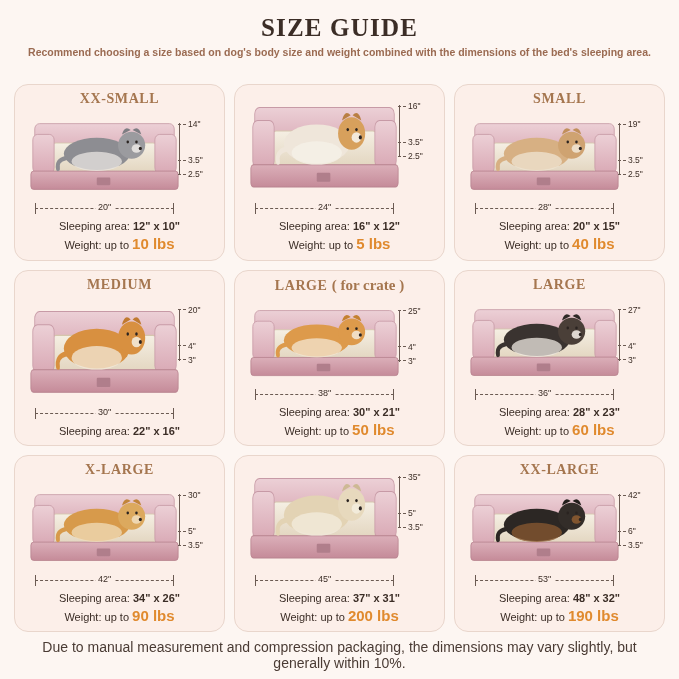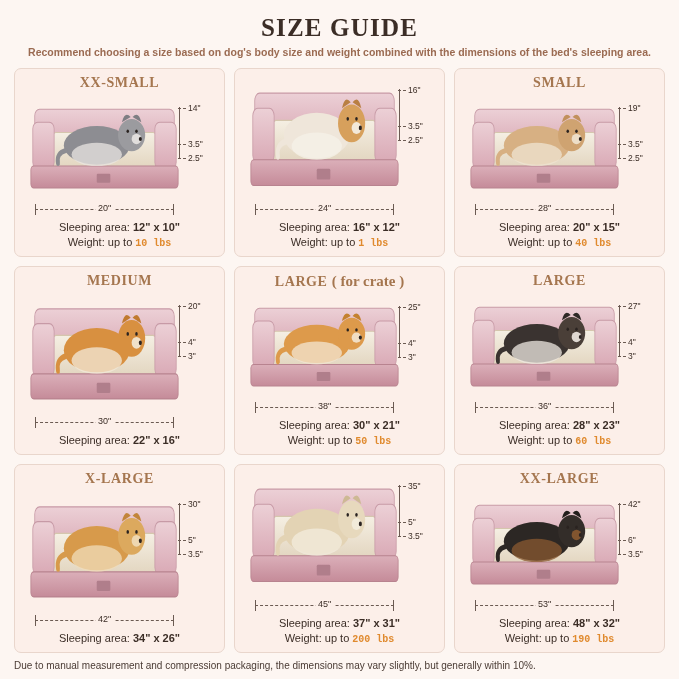--- a/index.html
+++ b/index.html
@@ -31,33 +31,33 @@
     font-weight: bold;
     letter-spacing: 1.2px;
     color: #3b2d26;
     margin: 4px 0 4px 0;
   }
   .subtitle {
     text-align: center;
     font-size: 10.5px;
     font-weight: bold;
     color: #9b6b52;
-    margin-bottom: 10px;
+    margin-bottom: 26px;
   }
   .grid {
     flex: 1 1 auto;
     display: grid;
     grid-template-columns: repeat(3, 1fr);
     grid-template-rows: repeat(3, 1fr);
     gap: 9px;
   }
   .card {
     background: #fcefe9;
     border: 1px solid #e9d6cc;
-    border-radius: 7px;
+    border-radius: 14px;
     padding: 6px 8px 6px 8px;
     display: flex;
     flex-direction: column;
     align-items: stretch;
     box-sizing: border-box;
     position: relative;
   }
   .card-title {
     text-align: center;
     font-family: "Liberation Serif", serif;
@@ -157,25 +157,25 @@
   .spec b { font-weight: bold; }
   .weight {
     font-size: 11px;
     text-align: center;
     color: #3b2d26;
     line-height: 1.3;
   }
   .weight .big {
     color: #e08a2e;
     font-weight: bold;
-    font-size: 10px;
-    font-family: Liberation Mono, monospace;
+    font-size: 15px;
   }
   .footer {
-    font-size: 10px;
+    text-align: center;
+    font-size: 14px;
     color: #4a3b34;
     margin-top: 7px;
     margin-bottom: 2px;
   }
 </style>
 </head>
 <body>
 
 <div class="page">
 
@@ -332,21 +332,21 @@
       </div>
     </div>
 
     <div class="spec">
       <span>Sleeping area:</span>
       <b>16" x 12"</b>
     </div>
     <div class="weight">
       <span>Weight:</span>
       <span>up to</span>
-      <span class="big">1 lbs</span>
+      <span class="big">5 lbs</span>
     </div>
   </div>
   <div class="card">
     <div class="card-title">
       <span>SMALL</span>
     </div>
 
     <div class="illus">
       <div class="bedwrap">
 
@@ -729,20 +729,25 @@
         <div class="cap-l"></div>
         <div class="cap-r"></div>
         <div class="val">42"</div>
       </div>
     </div>
 
     <div class="spec">
       <span>Sleeping area:</span>
       <b>34" x 26"</b>
     </div>
+    <div class="weight">
+      <span>Weight:</span>
+      <span>up to</span>
+      <span class="big">90 lbs</span>
+    </div>
   </div>
   <div class="card">
 
     <div class="illus">
       <div class="bedwrap">
 
   <svg viewBox="0 0 160 80" preserveAspectRatio="none" style="position:absolute;inset:0;width:100%;height:100%">
     <defs>
       <linearGradient id="pk7" x1="0" y1="0" x2="0" y2="1">
         <stop offset="0%" stop-color="#ecd0d6"></stop>

